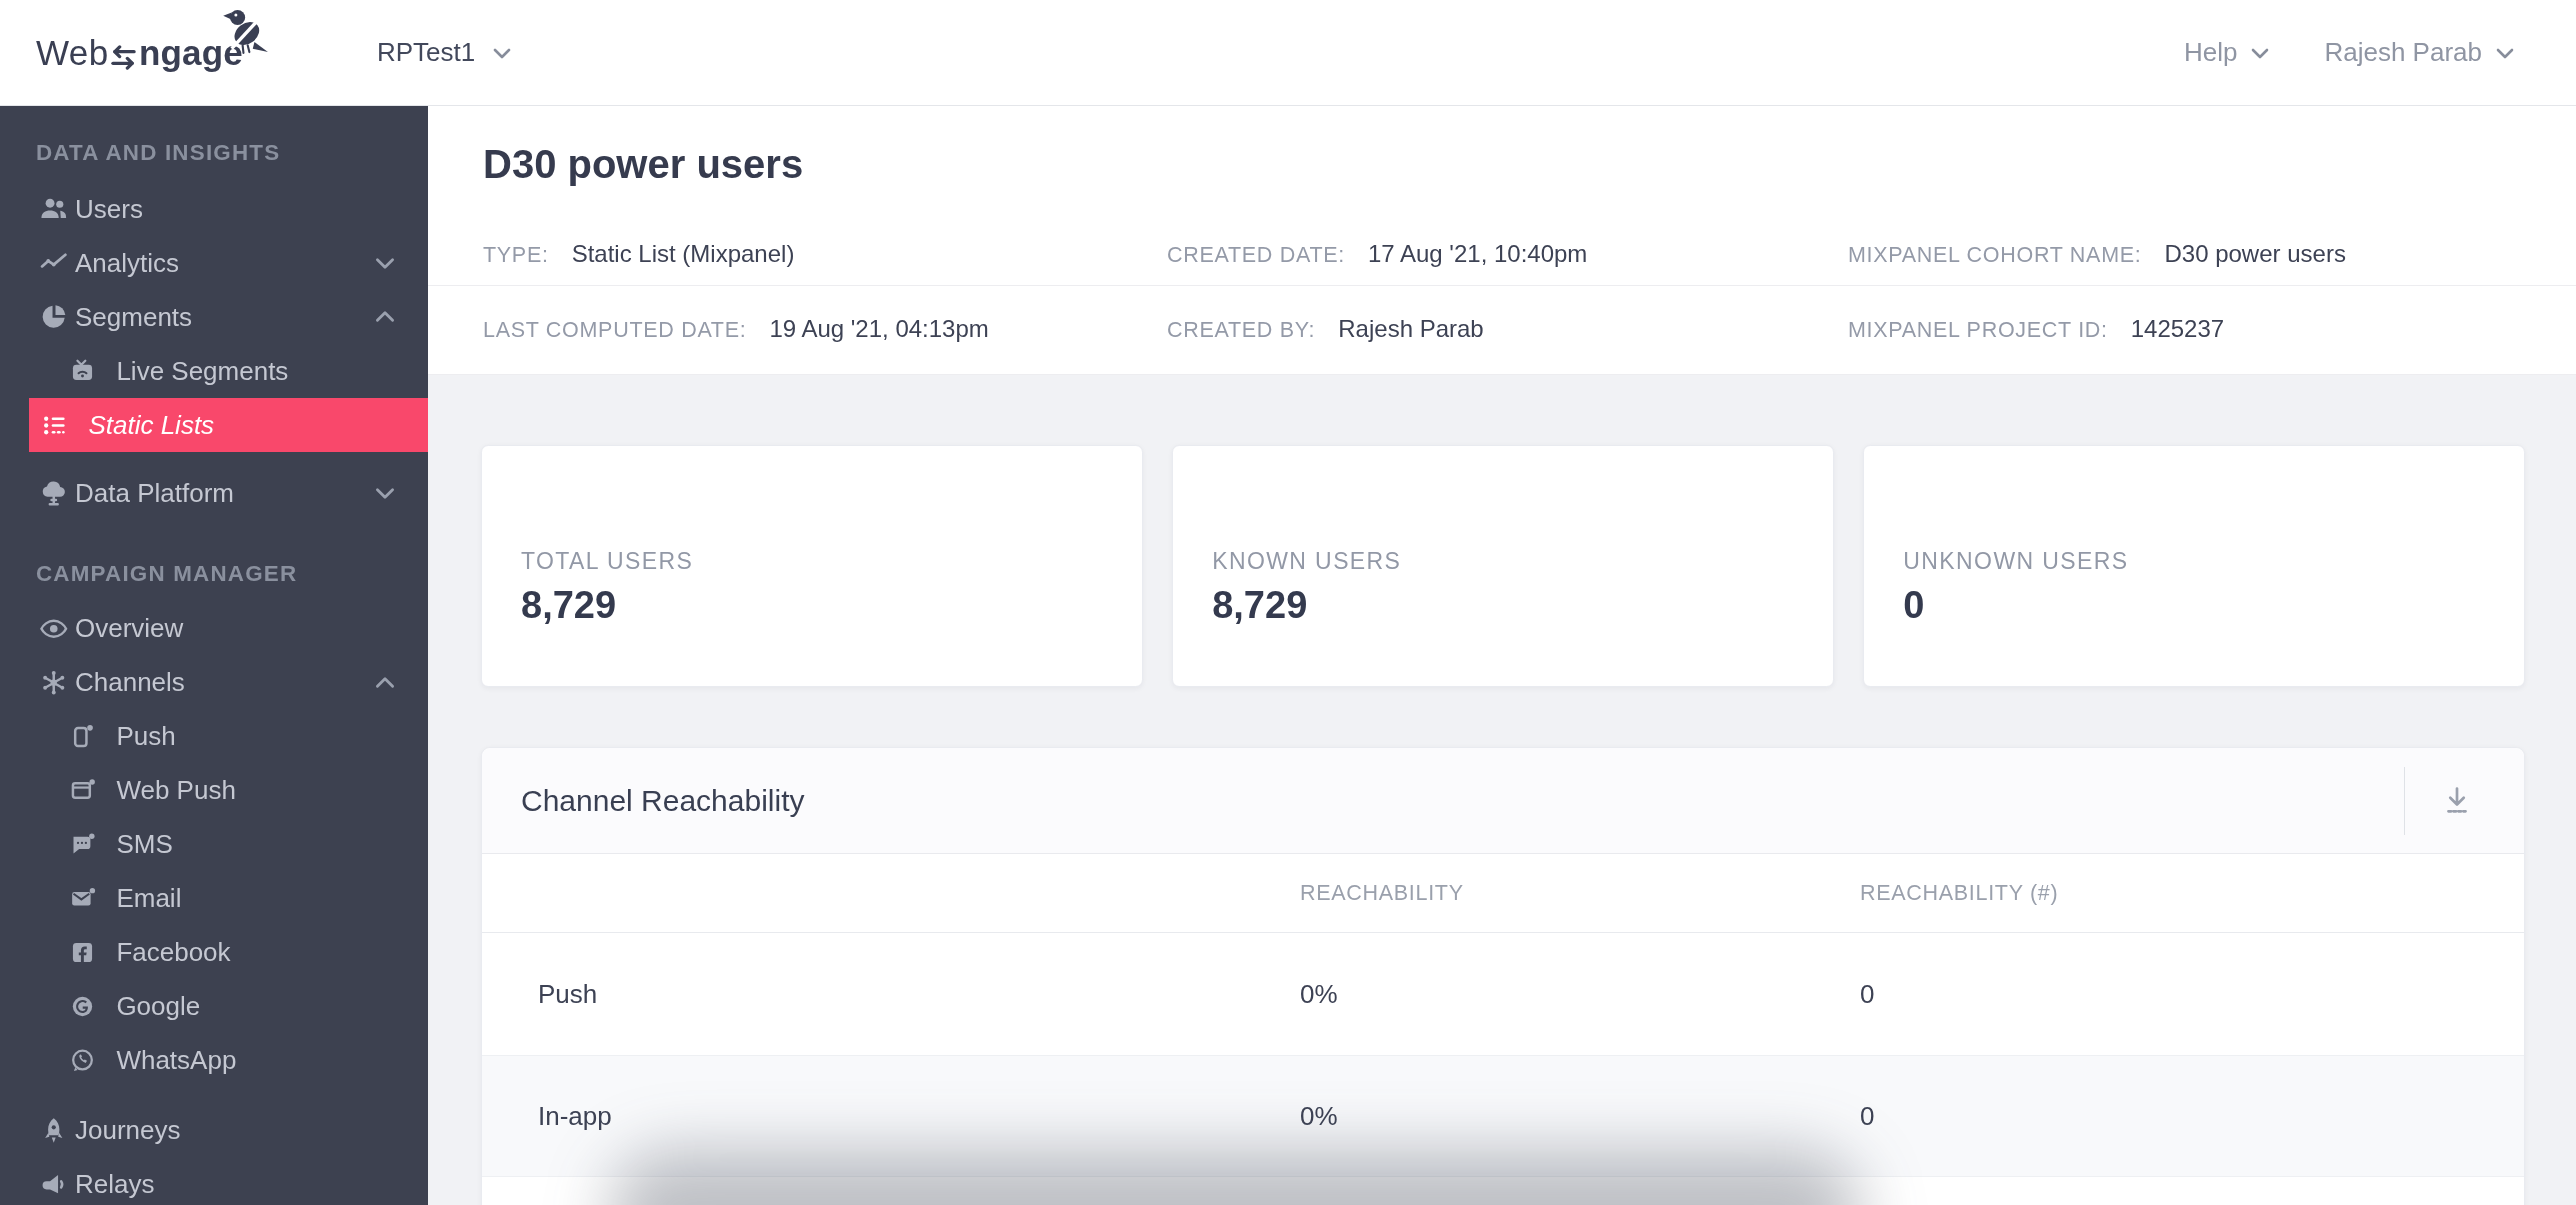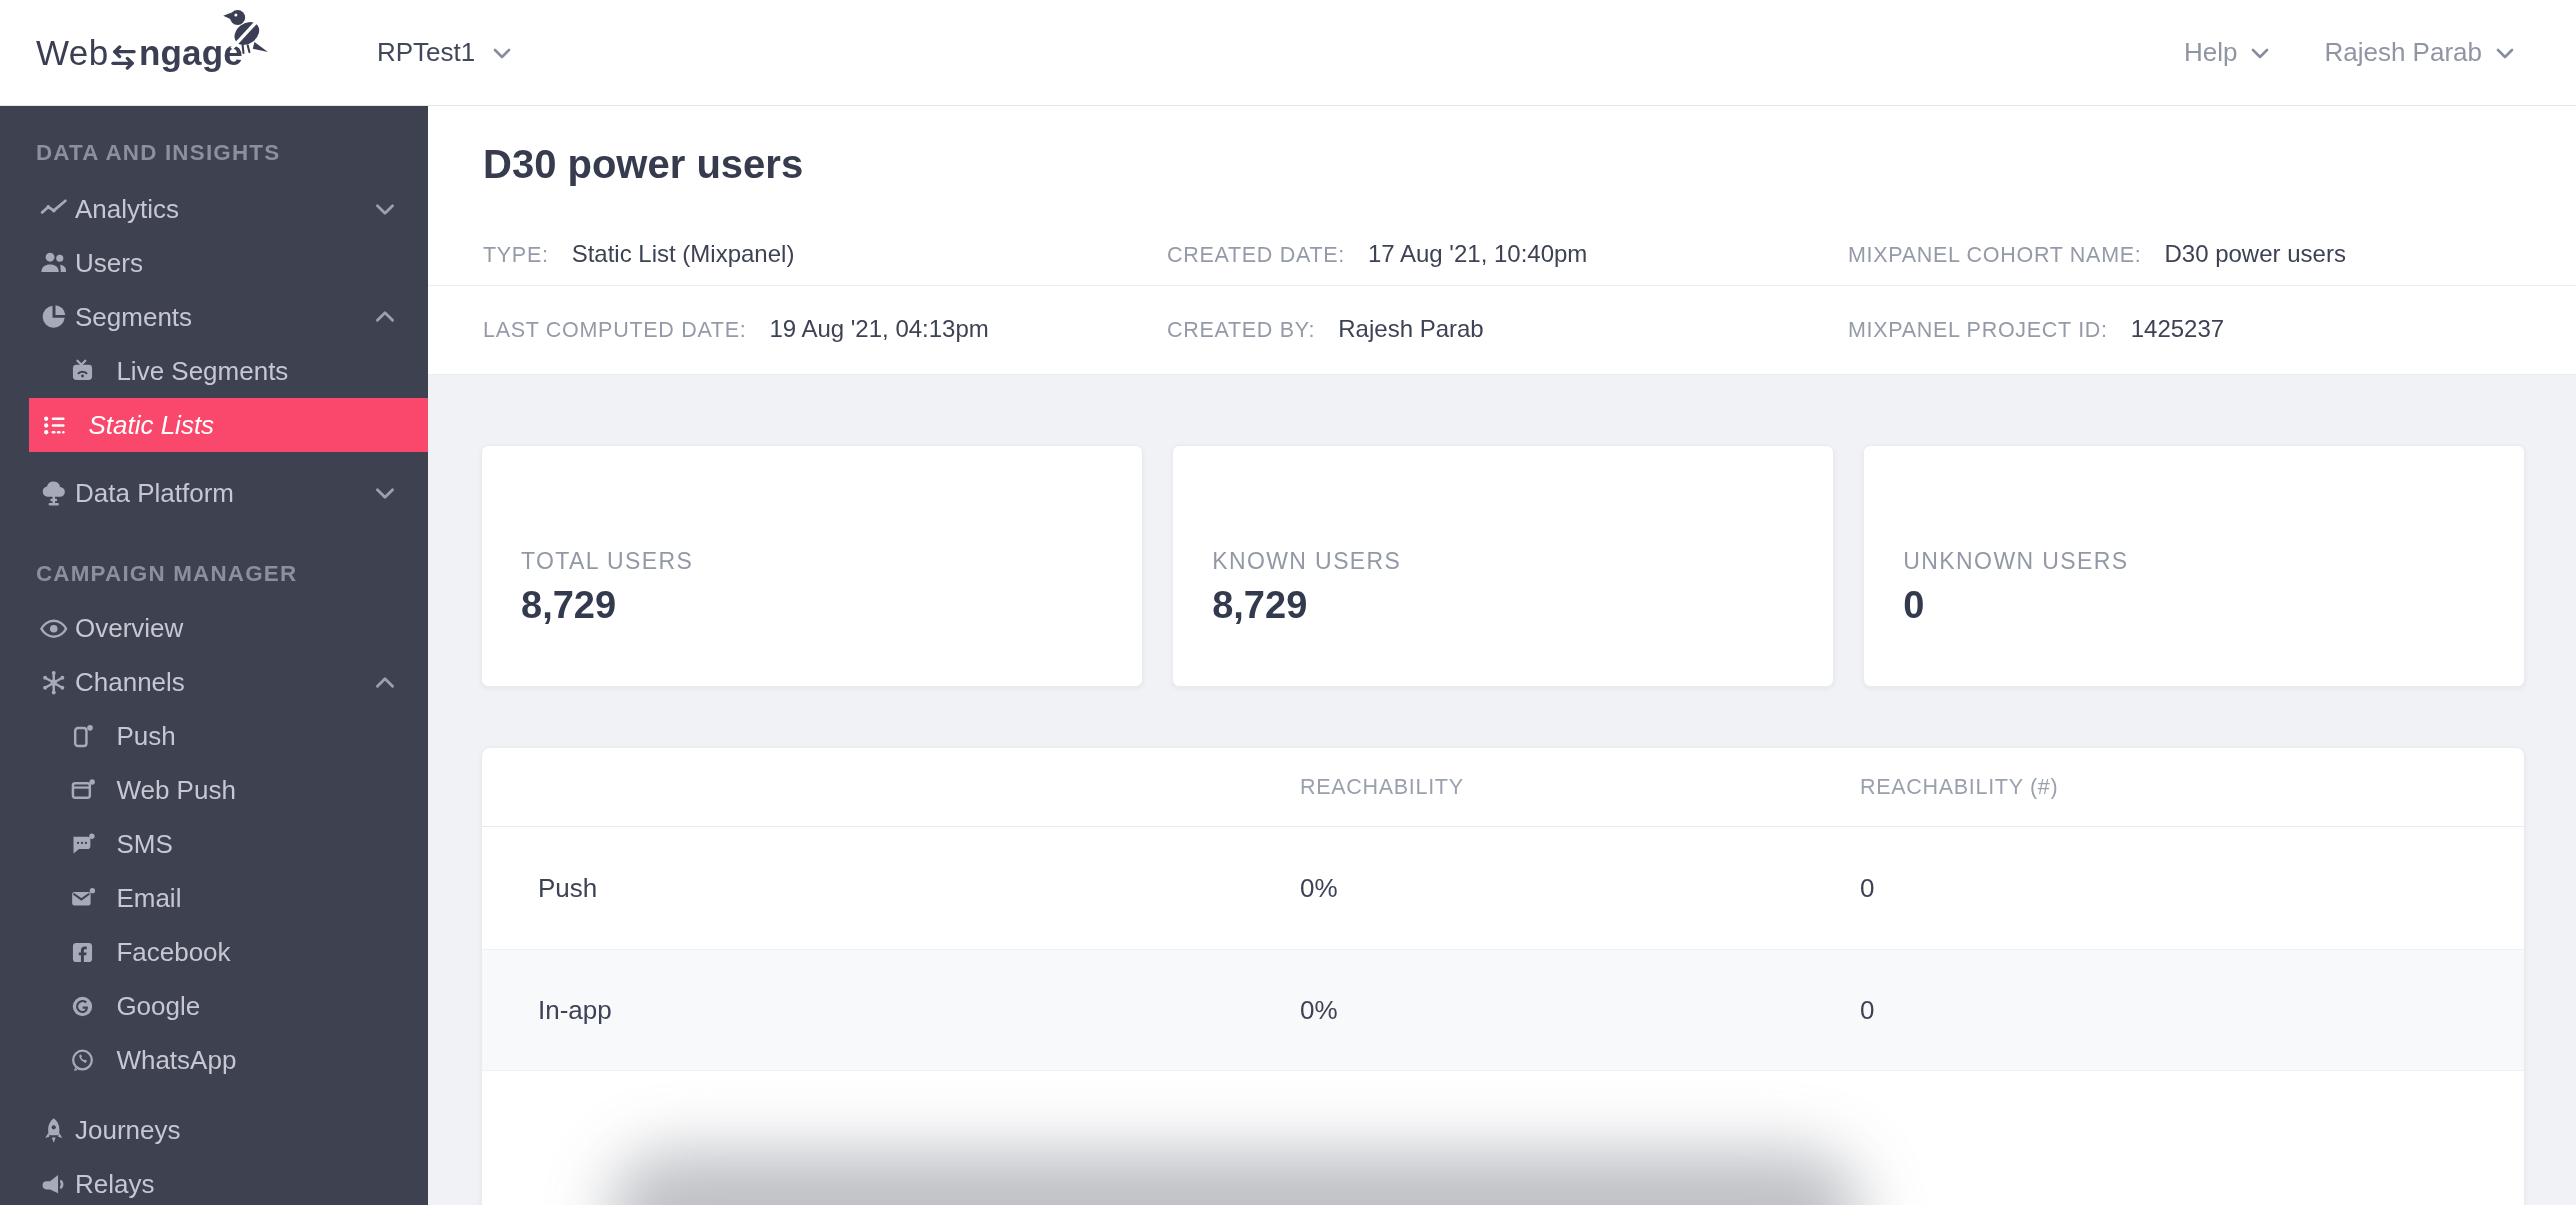--- a/index.html
+++ b/index.html
@@ -132,42 +132,42 @@
         </svg>
     </div>
   </div>
 </header>
 
 <nav class="sidebar">
   <div class="nav-title">DATA AND INSIGHTS</div>
 
   <div class="nav-item">
     <span class="ico">
-      <svg viewBox="0 0 24 24" fill="none" stroke="currentColor" stroke-width="2.2" stroke-linecap="round" stroke-linejoin="round">
-        <polyline points="2.5,15 7.5,10.5 12,13.5 21.5,5.5"></polyline>
-        <circle cx="7.5" cy="10.5" r="1.5" fill="currentColor" stroke="none"></circle>
-        <circle cx="12" cy="13.5" r="1.5" fill="currentColor" stroke="none"></circle>
-      </svg>
-    </span>
-    <span>Analytics</span>
-    <svg class="chev" viewBox="0 0 24 24" fill="none" stroke="currentColor" stroke-width="2.6" stroke-linecap="round" stroke-linejoin="round">
-        <path d="M5 9l7 7 7-7"></path>
-      </svg>
-  </div>
-
-  <div class="nav-item">
-    <span class="ico">
       <svg viewBox="0 0 24 24" fill="currentColor">
         <circle cx="9" cy="7.5" r="3.6"></circle>
         <path d="M2 19.2c0-3.7 3.1-5.7 7-5.7s7 2 7 5.7v.3H2z"></path>
         <circle cx="16.9" cy="8.3" r="2.9"></circle>
         <path d="M17.3 13.7c2.8.4 4.7 2.2 4.7 5v.8h-4.3z"></path>
       </svg>
     </span>
     <span>Users</span>
+  </div>
+
+  <div class="nav-item">
+    <span class="ico">
+      <svg viewBox="0 0 24 24" fill="none" stroke="currentColor" stroke-width="2.2" stroke-linecap="round" stroke-linejoin="round">
+        <polyline points="2.5,15 7.5,10.5 12,13.5 21.5,5.5"></polyline>
+        <circle cx="7.5" cy="10.5" r="1.5" fill="currentColor" stroke="none"></circle>
+        <circle cx="12" cy="13.5" r="1.5" fill="currentColor" stroke="none"></circle>
+      </svg>
+    </span>
+    <span>Analytics</span>
+    <svg class="chev" viewBox="0 0 24 24" fill="none" stroke="currentColor" stroke-width="2.6" stroke-linecap="round" stroke-linejoin="round">
+        <path d="M5 9l7 7 7-7"></path>
+      </svg>
   </div>
 
   <div class="nav-item">
     <span class="ico">
       <svg viewBox="0 0 24 24" fill="currentColor">
         <path d="M11 3a9 9 0 1 0 9.9 9.9H11z"></path>
         <path d="M13.4 2.6a9 9 0 0 1 8 8h-8z"></path>
       </svg>
     </span>
     <span>Segments</span>
@@ -403,20 +403,30 @@
         <div class="card-label">KNOWN USERS</div>
         <div class="card-value">8,729</div>
       </div>
       <div class="card">
         <div class="card-label">UNKNOWN USERS</div>
         <div class="card-value">0</div>
       </div>
     </div>
 
     <section class="panel">
+      <div class="panel-header">
+        <div class="panel-title">Channel Reachability</div>
+        <div class="header-vline"></div>
+        <div class="download-btn">
+          <svg viewBox="0 0 24 24" fill="none" stroke="currentColor" stroke-width="1.8" stroke-linecap="round" stroke-linejoin="round">
+            <path d="M12 4v10.2M7.5 10.2l4.5 4.5 4.5-4.5"></path>
+            <line x1="6.3" y1="19.2" x2="17.7" y2="19.2" stroke-dasharray="1.8 1.5"></line>
+          </svg>
+        </div>
+      </div>
 
       <div class="t-head">
         <span class="t-col-label c2">REACHABILITY</span>
         <span class="t-col-label c3">REACHABILITY (#)</span>
       </div>
 
       <div class="t-row">
         <span class="t-cell cell1">Push</span>
         <span class="t-cell c2">0%</span>
         <span class="t-cell c3">0</span>

